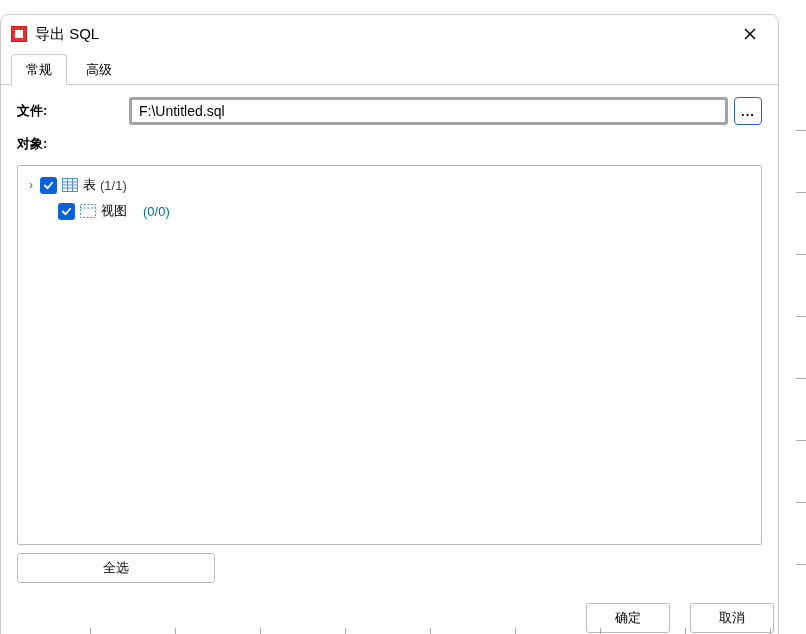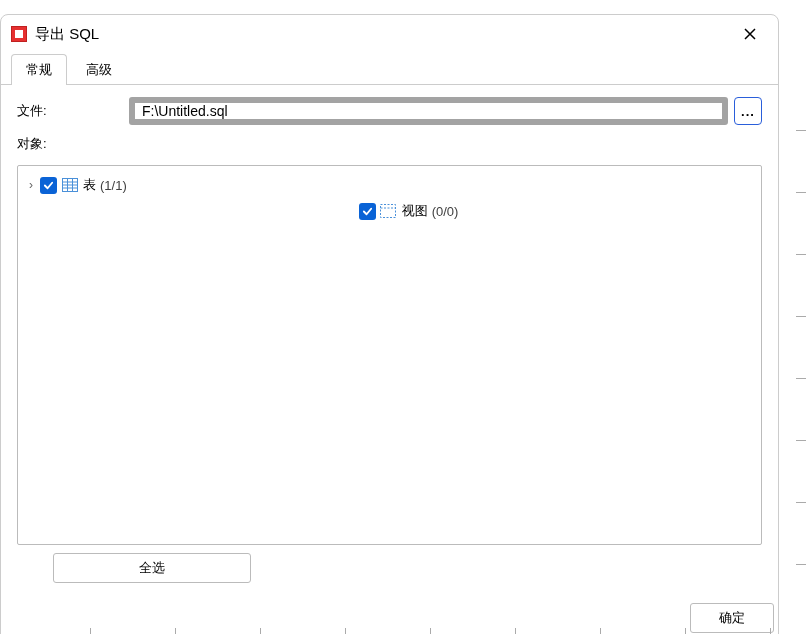--- a/index.html
+++ b/index.html
@@ -81,25 +81,26 @@
       display: flex;
       flex-direction: column;
     }
     .row {
       display: flex;
       align-items: center;
       margin-bottom: 10px;
     }
     .label-col {
       width: 112px;
+      font-weight: bold;
     }
     .file-input {
       flex: 1;
       height: 28px;
-      border: 6px solid #a3a3a3;
+      border: 3px solid #a3a3a3;
       border-radius: 3px;
       padding: 2px 7px;
       font-family: inherit;
       font-size: 14px;
     }
     .browse-btn {
       width: 28px; height: 28px;
       margin-left: 6px;
       border: 1.5px solid #2a5eda;
       border-radius: 4px;
@@ -120,21 +121,21 @@
       min-height: 340px;
       padding: 6px 2px;
       overflow: auto;
     }
     .tree-item {
       display: flex;
       align-items: center;
       height: 26px;
       padding-left: 4px;
     }
-    .tree-item.child { padding-left: 22px; justify-content: center; }
+    .tree-item.child { padding-left: 22px; }
     .expand-glyph {
       width: 14px;
       text-align: center;
       color: #666;
       cursor: pointer;
       font-size: 12px;
       user-select: none;
     }
     .expand-spacer { width: 14px; }
     .chk {
@@ -157,21 +158,21 @@
       margin-top: 8px;
     }
     .btn {
       height: 30px;
       border: 1px solid #bbb;
       border-radius: 3px;
       background: #fff;
       cursor: pointer;
       font-family: Liberation Mono, monospace;
       font-size: 13px;
-      display: flex; align-items: center; justify-content: center; margin-left: 36px;
+      display: flex; align-items: center; justify-content: center;
     }
     .btn-wide { width: 198px; }
     .footer {
       display: flex;
       justify-content: flex-end;
       padding: 10px 4px 14px;
       gap: 20px;
     }
     .btn-footer { width: 84px; }
     .ruler-area {
@@ -260,31 +261,32 @@
               <path d="M2 6 L5 9 L10 3" stroke="#fff" stroke-width="2" fill="none" stroke-linecap="round" stroke-linejoin="round"></path>
             </svg>
         </span>
         <span class="node-icon">
           <svg width="16" height="14" viewBox="0 0 16 14">
               <rect x="0.5" y="0.5" width="15" height="13" fill="none" stroke="#4a90d9" stroke-dasharray="2 1.5"></rect>
               <line x1="0.5" y1="4" x2="15.5" y2="4" stroke="#4a90d9" stroke-dasharray="2 1.5"></line>
             </svg>
         </span>
         <span>视图</span>
-        <span style="margin-left:4px;color:#404040">(0/0)</span>
+        <span style="margin-left:16px;color:#0369a1">(0/0)</span>
       </div>
     </div>
 
     <div class="btn-row">
       <button class="btn btn-wide">全选</button>
     </div>
   </div>
 
   <div class="footer">
     <button class="btn btn-footer">确定</button>
+    <button class="btn btn-footer">取消</button>
   </div>
 </div>
 
 <div class="ruler-area">
   <div class="ruler-tick" style="--y:130px"></div>
   <div class="ruler-tick" style="--y:192px"></div>
   <div class="ruler-tick" style="--y:254px"></div>
   <div class="ruler-tick" style="--y:316px"></div>
   <div class="ruler-tick" style="--y:378px"></div>
   <div class="ruler-tick" style="--y:440px"></div>

